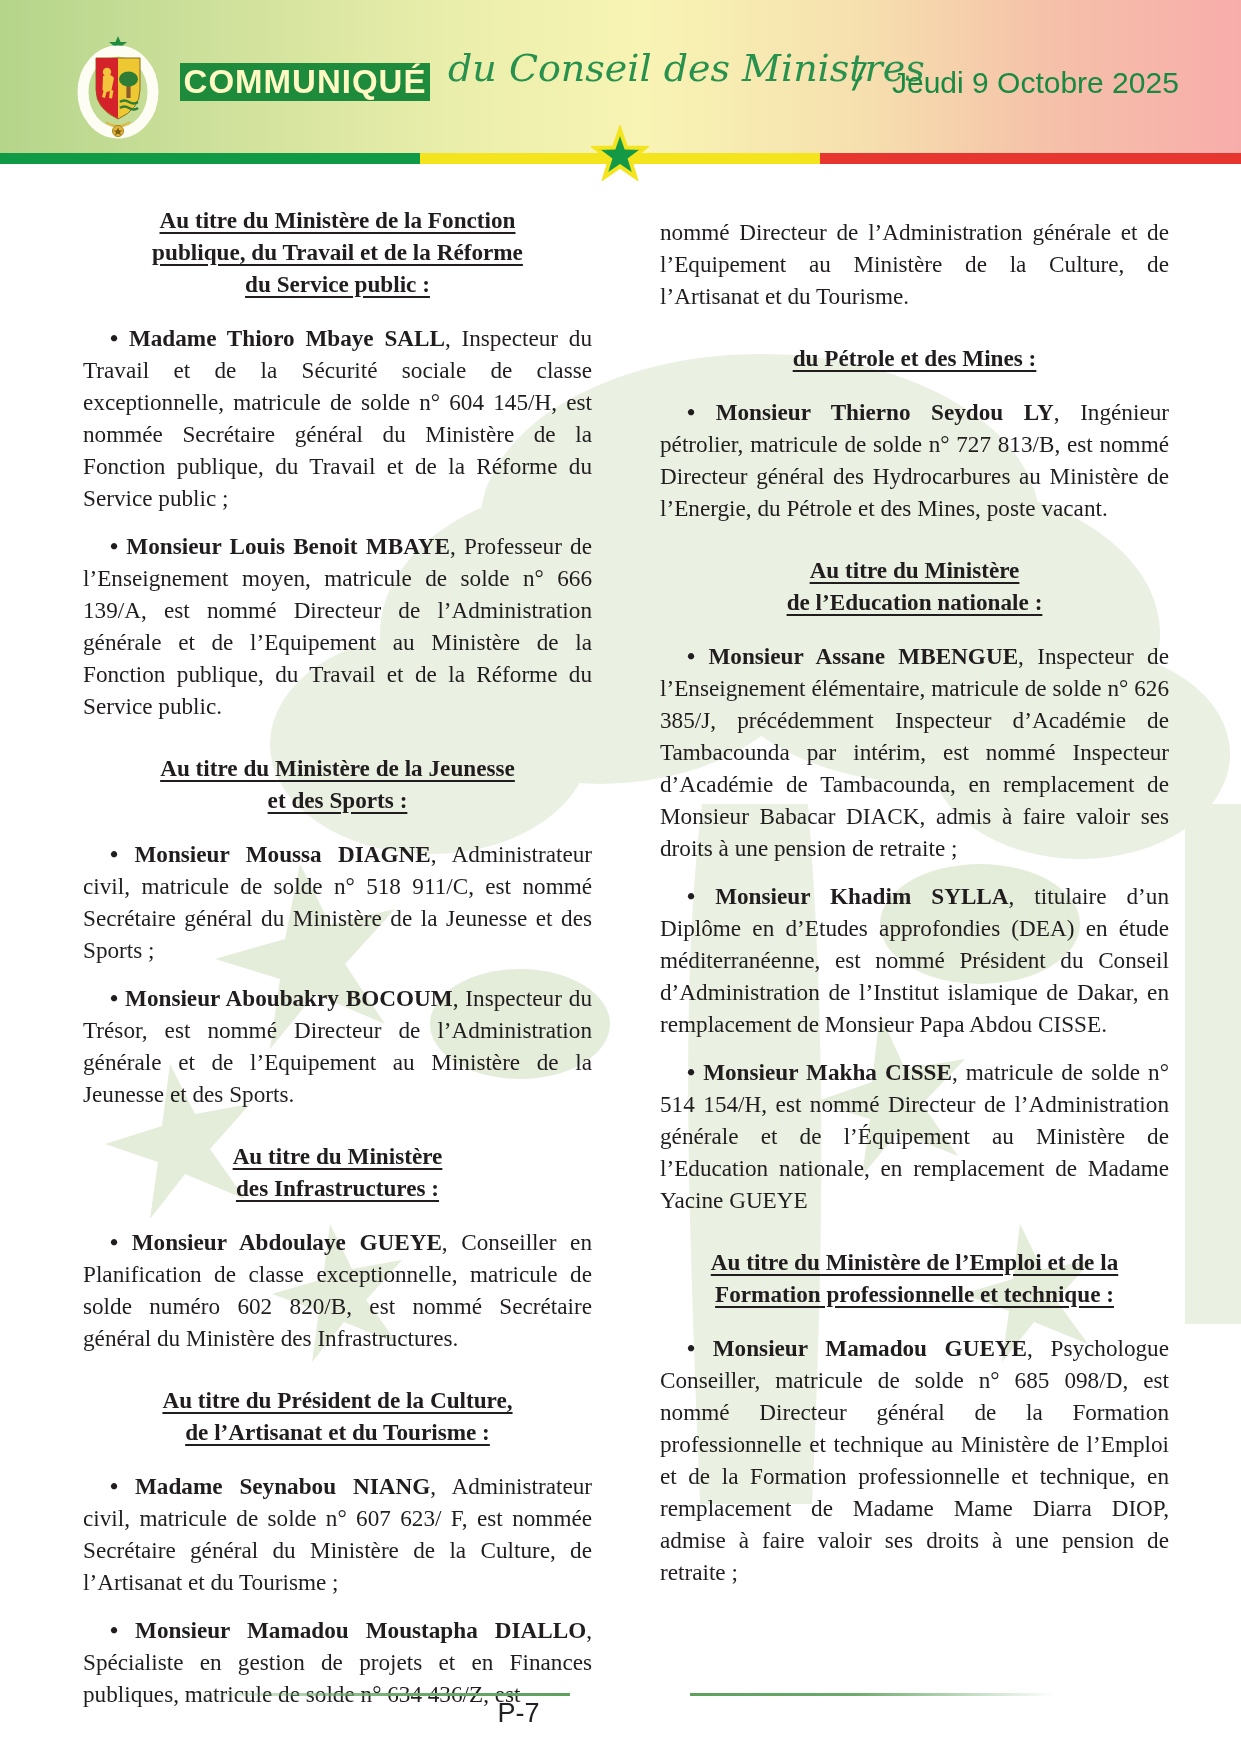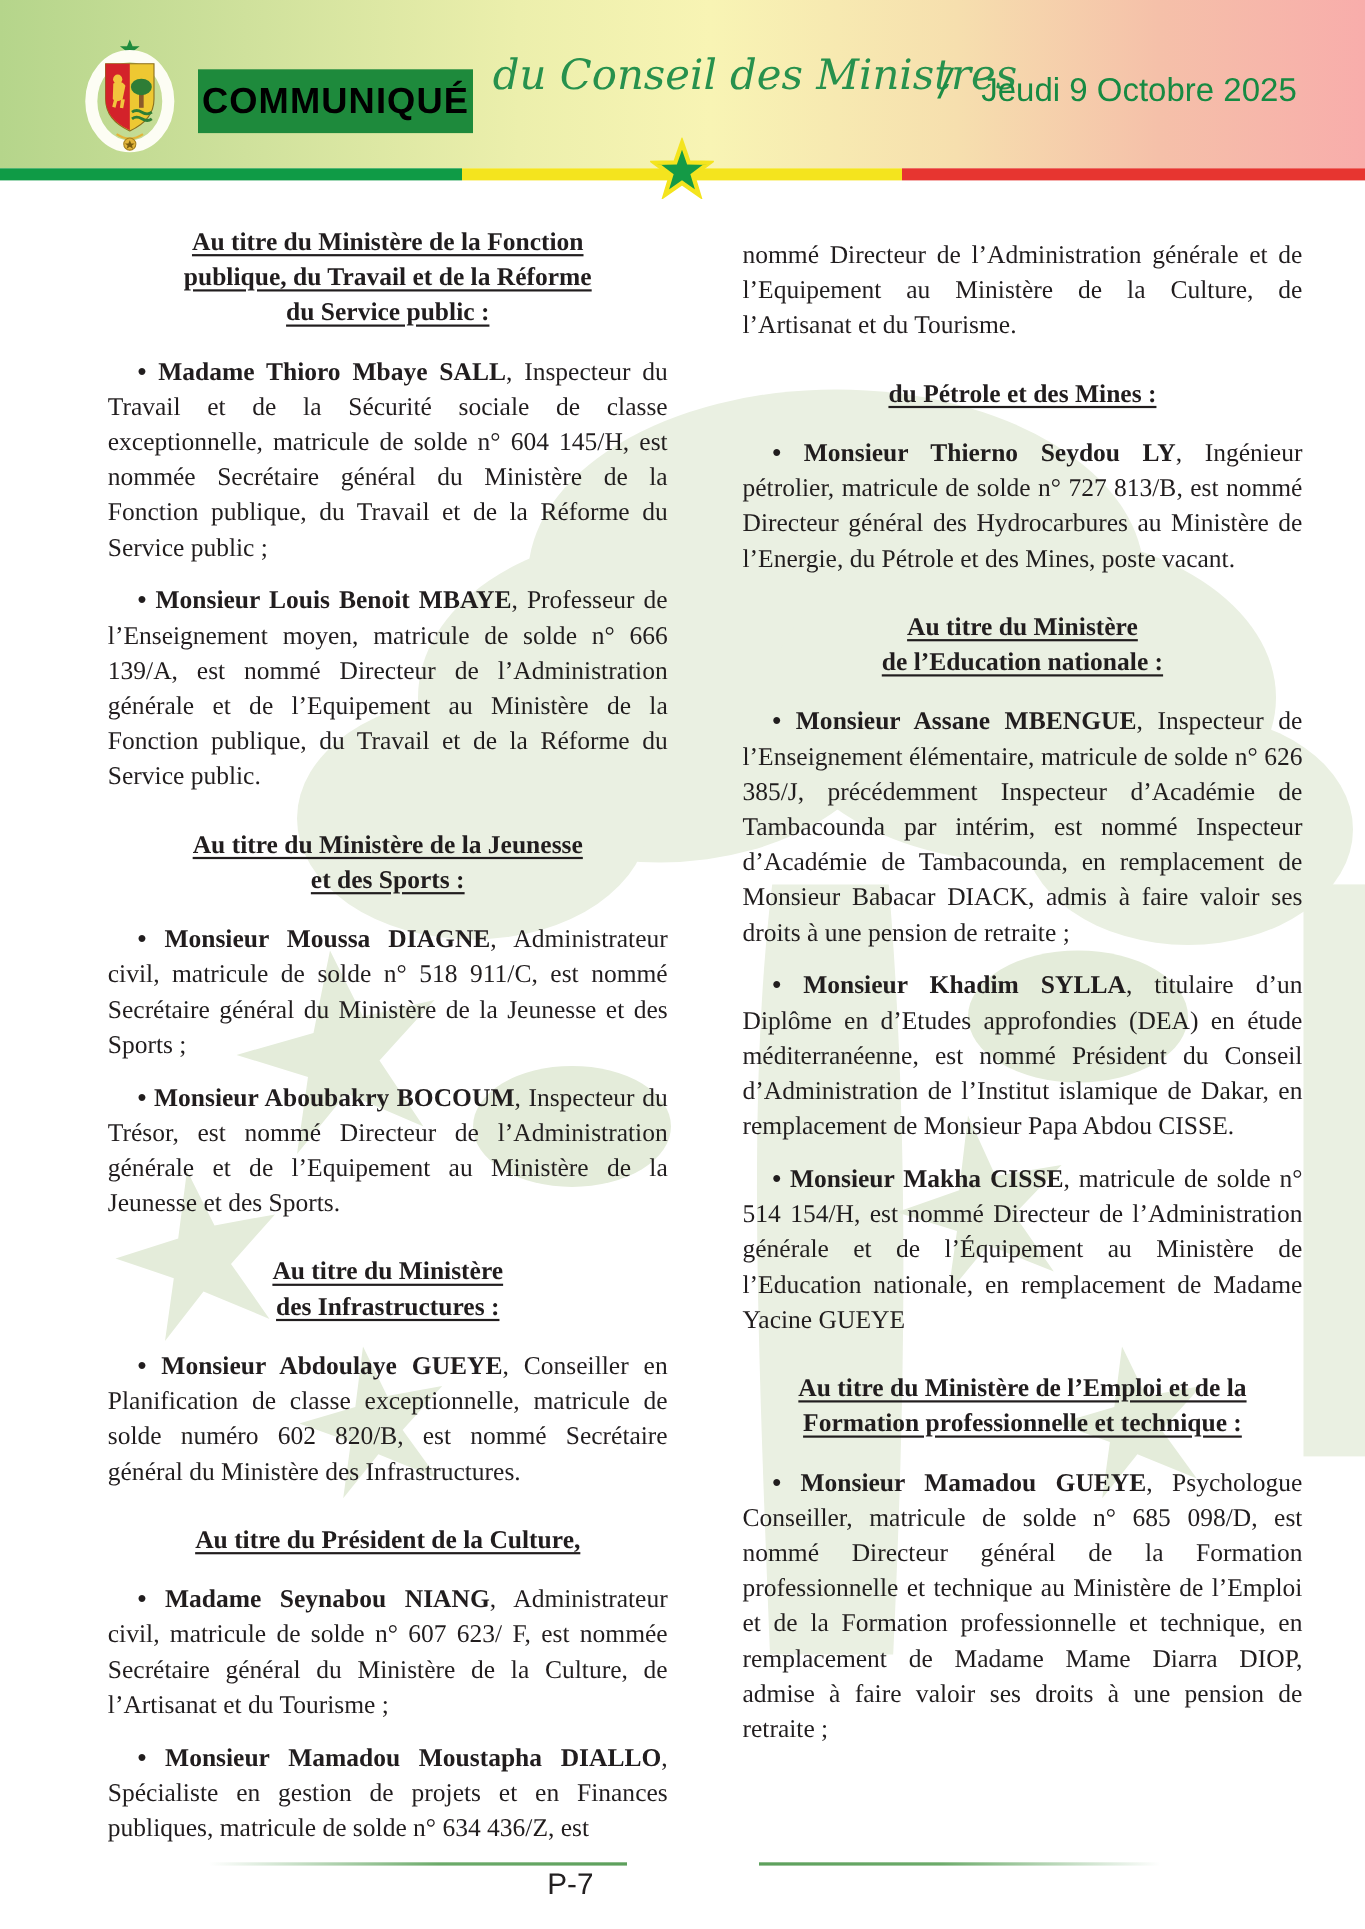--- a/index.html
+++ b/index.html
@@ -6,22 +6,22 @@
   .page {
     position:relative; width:1241px; height:1754px; background:#ffffff;
     overflow:hidden; font-family:"Liberation Serif", serif; color:#211d1e;
   }
   
   .header {
     position:absolute; top:0; left:0; width:1241px; height:153px;
     background:linear-gradient(90deg,#b5d58b 0%,#cfe19c 18%,#ecefac 38%,#f8f4b4 52%,#f6dfae 70%,#f5c0a9 85%,#f8adab 100%);
   }
   .badge {
-    position:absolute; left:180px; top:63px; width:250px; height:58px;
-    background:#1e8a3c; color:#000000; display:flex; align-items:center; justify-content:center;
+    position:absolute; left:180px; top:63px; width:250px; height:38px;
+    background:#1e8a3c; color:#fef9c3; display:flex; align-items:center; justify-content:center;
     font-family:"Liberation Sans", sans-serif; font-weight:700; font-size:33px; letter-spacing:1px;
   }
   .script {
     position:absolute; left:448px; top:46px;
     font-family:"DejaVu Serif", serif; font-style:italic; font-size:38px; color:#27914d; white-space:nowrap;
   }
   .sep {
     position:absolute; left:854px; top:56px; font-family:"Liberation Sans", sans-serif;
     font-size:38px; color:#1d8c44; transform:skewX(-10deg); font-weight:400;
   }
@@ -32,21 +32,21 @@
   .stripe { position:absolute; top:153px; left:0; width:1241px; height:11px; display:flex; }
   .stripe .seg-green  { width:420px; height:11px; }
   .stripe .seg-yellow { width:400px; height:11px; }
   .stripe .seg-red    { flex:1; height:11px; }
   .flag-star { position:absolute; left:591px; top:125px; }
   .coat { position:absolute; left:70px; top:34px; }
   
   .watermark { position:absolute; left:0; top:164px; z-index:0; }
   
   .content {
-    position:absolute; top:200px; left:82px; width:1118px; z-index:1;
+    position:absolute; top:200px; left:67px; width:1118px; z-index:1;
     display:flex; gap:36px;
   }
   .col { flex:1; font-size:23.2px; line-height:32px; }
   .heading { font-weight:700; text-align:center; margin:30px 0 22px; }
   .heading .hline { display:block; text-decoration:underline; text-decoration-thickness:2px; text-underline-offset:4px; }
   .col .heading:first-child { margin-top:4px; }
   .entry { margin:16px; text-align:justify; text-indent:27px; }
   .entry.noindent { text-indent:0; }
   .entry b { font-weight:700; }
   .bullet { font-weight:700; }
@@ -145,20 +145,21 @@
         </div>
         <p class="entry"><span class="bullet">• </span><b>Monsieur Moussa DIAGNE</b>, Administrateur civil, matricule de solde n° 518 911/C, est nommé Secrétaire général du Ministère de la Jeunesse et des Sports ;</p>
         <p class="entry"><span class="bullet">• </span><b>Monsieur Aboubakry BOCOUM</b>, Inspecteur du Trésor, est nommé Directeur de l’Administration générale et de l’Equipement au Ministère de la Jeunesse et des Sports.</p>
         <div class="heading">
           <span class="hline">Au titre du Ministère</span>
           <span class="hline">des Infrastructures :</span>
         </div>
         <p class="entry"><span class="bullet">• </span><b>Monsieur Abdoulaye GUEYE</b>, Conseiller en Planification de classe exceptionnelle, matricule de solde numéro 602 820/B, est nommé Secrétaire général du Ministère des Infrastructures.</p>
         <div class="heading">
           <span class="hline">Au titre du Président de la Culture,</span>
+          <span class="hline">de l’Artisanat et du Tourisme :</span>
         </div>
         <p class="entry"><span class="bullet">• </span><b>Madame Seynabou NIANG</b>, Administrateur civil, matricule de solde n° 607 623/ F, est nommée Secrétaire général du Ministère de la Culture, de l’Artisanat et du Tourisme ;</p>
         <p class="entry"><span class="bullet">• </span><b>Monsieur Mamadou Moustapha DIALLO</b>, Spécialiste en gestion de projets et en Finances publiques, matricule de solde n° 634 436/Z, est</p>
       </div>
     <div class="col" id="col-right">
         <p class="entry noindent">nommé Directeur de l’Administration générale et de l’Equipement au Ministère de la Culture, de l’Artisanat et du Tourisme.</p>
         <div class="heading">
           <span class="hline">du Pétrole et des Mines :</span>
         </div>
         <p class="entry"><span class="bullet">• </span><b>Monsieur Thierno Seydou LY</b>, Ingénieur pétrolier, matricule de solde n° 727 813/B, est nommé Directeur général des Hydrocarbures au Ministère de l’Energie, du Pétrole et des Mines, poste vacant.</p>

